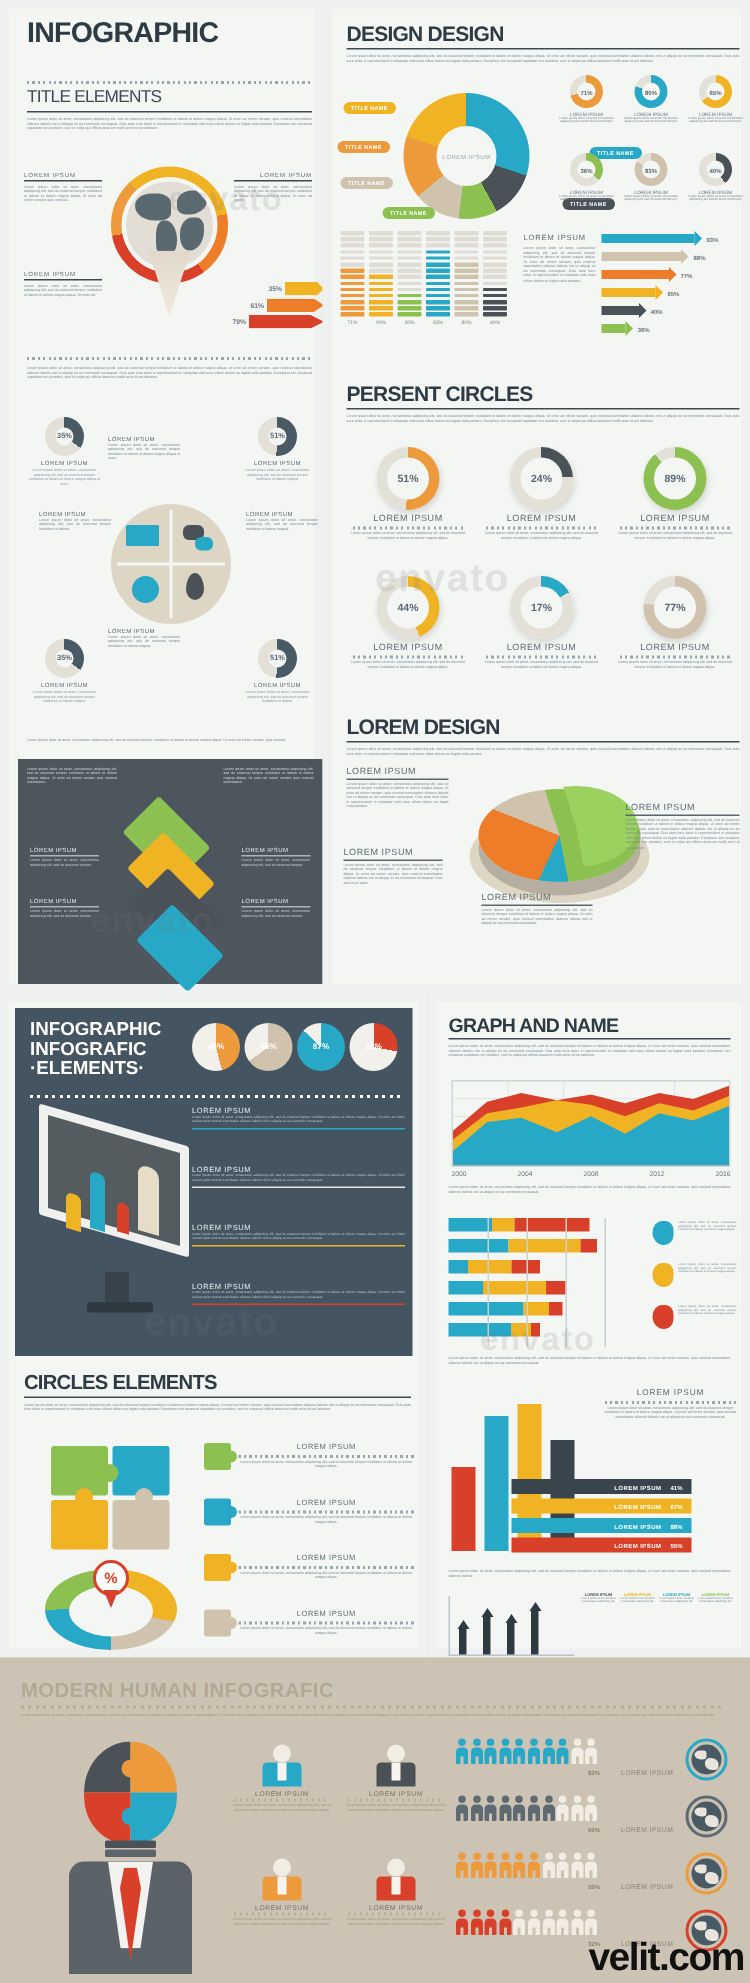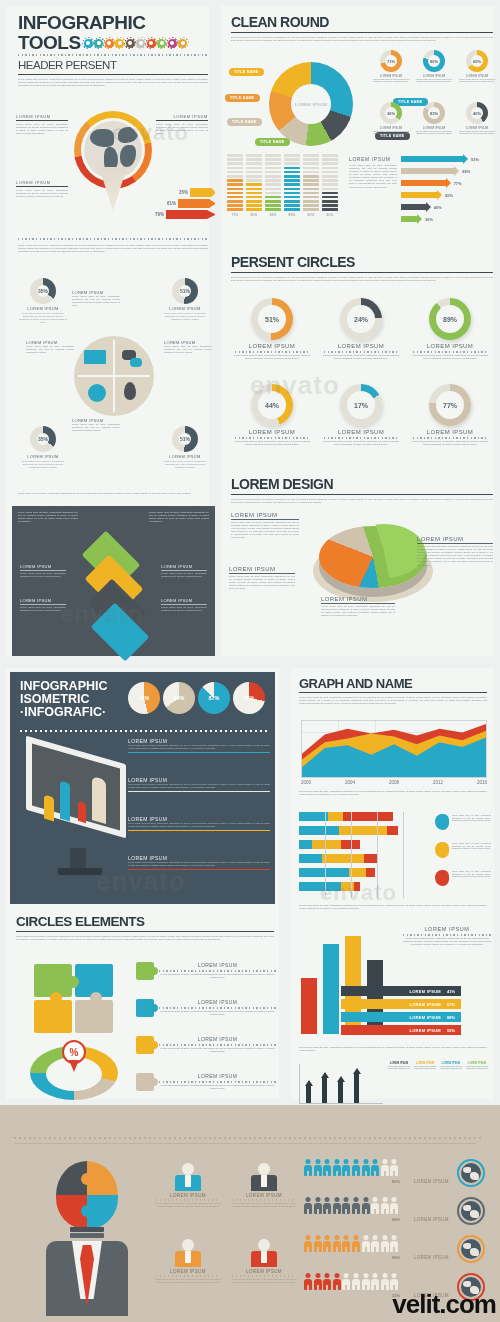--- a/index.html
+++ b/index.html
@@ -54,38 +54,23 @@
         color:#111; font-family:"Liberation Sans", sans-serif; letter-spacing:-1px; }
 </style>
 </head>
 <body>
 
 <div class="page" id="p-left-top">
   <div class="inner" style="background:#f4f6f4;">
 
     <div style="position:absolute;left:12px;top:8px;">
       <div class="h1" style="font-size:19px;line-height:18px;">INFOGRAPHIC</div>
-      <div style="display:flex;align-items:center;gap:3px;margin-top:2px;">
-        <div class="h1" style="font-size:19px;line-height:18px;">TOOLS</div>
-        <div id="gear-row" style="display:flex;gap:1.5px;align-items:center;">
-            <span class="gear" style="color: rgb(39, 168, 198); background: rgb(39, 168, 198);"></span>
-            <span class="gear" style="color: rgb(58, 169, 160); background: rgb(58, 169, 160);"></span>
-            <span class="gear" style="color: rgb(240, 125, 40); background: rgb(240, 125, 40);"></span>
-            <span class="gear" style="color: rgb(232, 179, 42); background: rgb(232, 179, 42);"></span>
-            <span class="gear" style="color: rgb(111, 91, 78); background: rgb(111, 91, 78);"></span>
-            <span class="gear" style="color: rgb(194, 192, 187); background: rgb(194, 192, 187);"></span>
-            <span class="gear" style="color: rgb(224, 84, 43); background: rgb(224, 84, 43);"></span>
-            <span class="gear" style="color: rgb(140, 193, 82); background: rgb(140, 193, 82);"></span>
-            <span class="gear" style="color: rgb(180, 71, 126); background: rgb(180, 71, 126);"></span>
-            <span class="gear" style="color: rgb(232, 163, 61); background: rgb(232, 163, 61);"></span>
-          </div>
-      </div>
     </div>
     <div class="dots" style="position:absolute;left:12px;top:48px;width:190px;"></div>
-    <div class="h1" style="position:absolute;left:12px;top:53px;font-size:11.5px;font-weight:normal;color:#3d4a52;">HEADER PERSENT</div>
+    <div class="h1" style="position:absolute;left:12px;top:53px;font-size:11.5px;font-weight:normal;color:#3d4a52;">TITLE ELEMENTS</div>
     <div class="rule" style="position:absolute;left:12px;top:68px;width:190px;"></div>
     <div class="lorem" style="position:absolute;left:12px;top:72px;width:190px;">Lorem ipsum dolor sit amet, consectetur adipiscing elit, sed do eiusmod tempor incididunt ut labore et dolore magna aliqua. Ut enim ad minim veniam, quis nostrud exercitation ullamco laboris nisi ut aliquip ex ea commodo consequat. Duis aute irure dolor in reprehenderit in voluptate velit esse cillum dolore eu fugiat nulla pariatur. Excepteur sint occaecat cupidatat non proident, sunt in culpa qui officia deserunt mollit anim id est laborum.</div>
 
     <div style="position:absolute;left:68px;top:105px;width:78px;height:100px;">
       <div style="position:absolute;left:0;top:0;width:78px;height:78px;border-radius:50%;
          background:conic-gradient(#f0b323 0 22%, #ed7d28 22% 40%, #d8402a 40% 72%, #ed9a3c 72% 88%, #f0b323 88% 100%);"></div>
       <div style="position:absolute;left:7px;top:7px;width:64px;height:64px;border-radius:50%;background:#f4f6f4;"></div>
       <div style="position:absolute;left:10px;top:10px;width:58px;height:58px;border-radius:50%;background:#e2ded6;overflow:hidden;">
         <div style="position:absolute;left:6px;top:8px;width:24px;height:18px;background:#5a6870;border-radius:50% 40% 30% 60%;"></div>
         <div style="position:absolute;left:20px;top:26px;width:14px;height:24px;background:#5a6870;border-radius:40% 60% 50% 40%;"></div>
@@ -220,21 +205,21 @@
             <div class="lorem" style="color: rgb(199, 207, 211);">Lorem ipsum dolor sit amet, consectetur adipiscing elit, sed do eiusmod tempor.</div>
           </div>
         </div>
     </div>
   </div>
 </div>
 
 <div class="page" id="p-right-top">
   <div class="inner" style="background:#f4f6f4;">
 
-    <div class="h1" style="position:absolute;left:10px;top:8px;font-size:14px;">CLEAN ROUND</div>
+    <div class="h1" style="position:absolute;left:10px;top:8px;font-size:14px;">DESIGN DESIGN</div>
     <div class="rule" style="position:absolute;left:10px;top:26px;width:262px;"></div>
     <div class="lorem" style="position:absolute;left:10px;top:30px;width:262px;">Lorem ipsum dolor sit amet, consectetur adipiscing elit, sed do eiusmod tempor incididunt ut labore et dolore magna aliqua. Ut enim ad minim veniam, quis nostrud exercitation ullamco laboris nisi ut aliquip ex ea commodo consequat. Duis aute irure dolor in reprehenderit in voluptate velit esse cillum dolore eu fugiat nulla pariatur. Excepteur sint occaecat cupidatat non proident, sunt in culpa qui officia deserunt mollit anim id est laborum.</div>
 
     <div style="position:absolute;left:48px;top:56px;width:84px;height:84px;">
       <div style="position:absolute;inset:0;border-radius:50%;
         background:conic-gradient(#27a8c6 0 30%, #4a5258 30% 42%, #8cc152 42% 52%, #cfc3ae 52% 64%, #ed9a3c 64% 80%, #f0b323 80% 100%);"></div>
       <div style="position:absolute;inset:22px;border-radius:50%;background:#f4f6f4;display:flex;align-items:center;justify-content:center;">
         <span style="font-size:4px;color:#9aa6ad;letter-spacing:.4px;">LOREM IPSUM</span>
       </div>
     </div>
@@ -519,22 +504,22 @@
       </div>
   </div>
 </div>
 
 <div class="page" id="p-left-bot">
   <div class="inner" style="background:#f4f6f4;">
 
     <div style="position:absolute;left:4px;top:4px;width:265px;height:232px;background:#445561;">
       <div style="position:absolute;left:10px;top:8px;">
         <div style="font-size:12.5px;font-weight:bold;color:#fff;line-height:13px;">INFOGRAPHIC</div>
-        <div style="font-size:12.5px;font-weight:bold;color:#fff;line-height:13px;">ISOMETRIC</div>
-        <div style="font-size:12.5px;font-weight:bold;color:#fff;line-height:13px;">·INFOGRAFIC·</div>
+        <div style="font-size:12.5px;font-weight:bold;color:#fff;line-height:13px;">INFOGRAFIC</div>
+        <div style="font-size:12.5px;font-weight:bold;color:#fff;line-height:13px;">·ELEMENTS·</div>
       </div>
       <div id="iso-circles" style="position:absolute;left:118px;top:10px;width:140px;height:42px;">
           <div style="position: absolute; left: 0px; top: 0px; width: 32px; height: 32px; border-radius: 50%; background: conic-gradient(rgb(237, 154, 60) 0deg, rgb(237, 154, 60) 46%, rgb(242, 240, 234) 46%, rgb(242, 240, 234) 100%); display: flex; align-items: center; justify-content: center;">
             <span style="font-size: 5.5px; color: rgb(255, 255, 255); font-weight: bold;">46%</span>
           </div>
           <div style="position: absolute; left: 35px; top: 0px; width: 32px; height: 32px; border-radius: 50%; background: conic-gradient(rgb(207, 195, 174) 0deg, rgb(207, 195, 174) 65%, rgb(242, 240, 234) 65%, rgb(242, 240, 234) 100%); display: flex; align-items: center; justify-content: center;">
             <span style="font-size: 5.5px; color: rgb(255, 255, 255); font-weight: bold;">65%</span>
           </div>
           <div style="position: absolute; left: 70px; top: 0px; width: 32px; height: 32px; border-radius: 50%; background: conic-gradient(rgb(39, 168, 198) 0deg, rgb(39, 168, 198) 87%, rgb(242, 240, 234) 87%, rgb(242, 240, 234) 100%); display: flex; align-items: center; justify-content: center;">
             <span style="font-size: 5.5px; color: rgb(255, 255, 255); font-weight: bold;">87%</span>
@@ -788,20 +773,21 @@
         <div style="position: absolute; left: 78px; top: 0px; width: 24px;">
           <div style="font-size: 2.6px; color: rgb(140, 193, 82); text-align: center; font-weight: bold;">LOREM IPSUM</div>
           <div class="lorem c" style="font-size: 1.9px;">Lorem ipsum dolor sit amet consectetur adipiscing elit.</div>
         </div>
       </div>
   </div>
 </div>
 
 <div class="page" id="p-bottom">
   <div style="position:absolute;inset:4px;background:#cdc3b4;">
+    <div style="position:absolute;left:10px;top:10px;font-size:13.5px;font-weight:bold;color:#b4a793;letter-spacing:0.3px;">MODERN HUMAN INFOGRAFIC</div>
     <div class="dots" style="position:absolute;left:10px;top:28px;width:470px;background:
         repeating-linear-gradient(to right,#b9ad99 0 2px, transparent 2px 5px);"></div>
     <div class="lorem" style="position:absolute;left:10px;top:33px;width:470px;color:#a2947f;">Lorem ipsum dolor sit amet, consectetur adipiscing elit, sed do eiusmod tempor incididunt ut labore et dolore magna aliqua. Ut enim ad minim veniam, quis nostrud exercitation ullamco laboris nisi ut aliquip ex ea commodo consequat. Duis aute irure dolor in reprehenderit in voluptate velit esse cillum dolore eu fugiat nulla pariatur. Excepteur sint occaecat cupidatat non proident, sunt in culpa qui officia deserunt mollit anim id est laborum.</div>
 
     <div style="position:absolute;left:28px;top:52px;width:110px;height:155px;">
       <div style="position:absolute;left:24px;top:0;width:62px;height:68px;border-radius:50% 50% 46% 46%;overflow:hidden;">
         <div style="position:absolute;left:0;top:0;width:31px;height:34px;background:#4a5258;"></div>
         <div style="position:absolute;left:31px;top:0;width:31px;height:34px;background:#ed9a3c;"></div>
         <div style="position:absolute;left:0;top:34px;width:31px;height:34px;background:#d8402a;"></div>
         <div style="position:absolute;left:31px;top:34px;width:31px;height:34px;background:#27a8c6;"></div>

